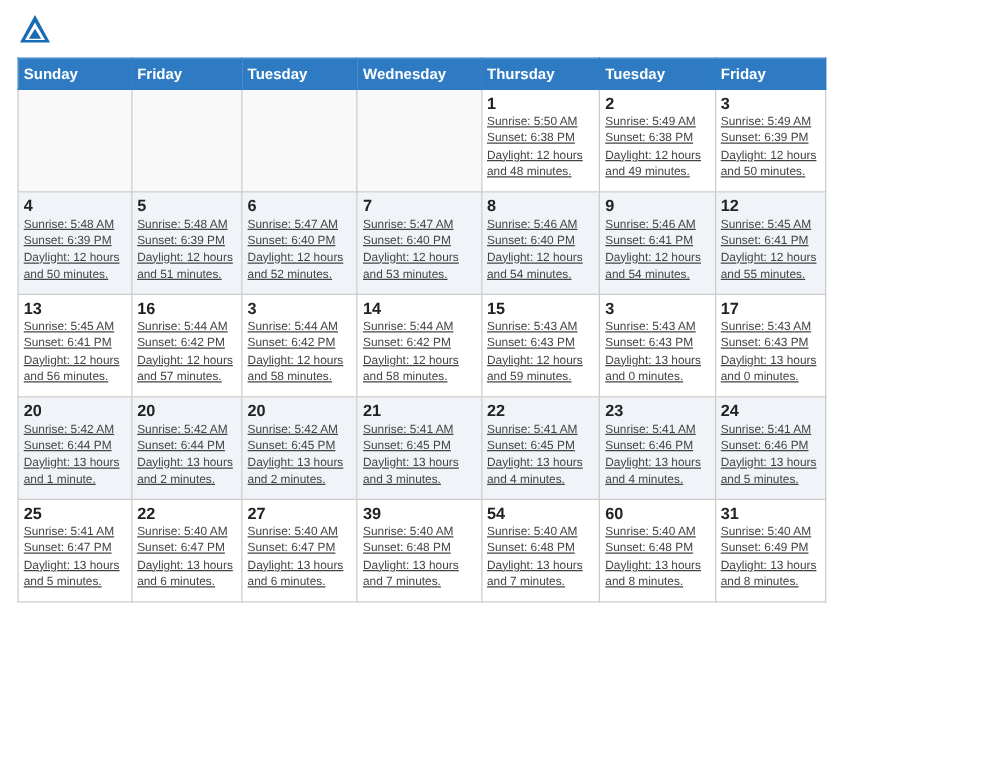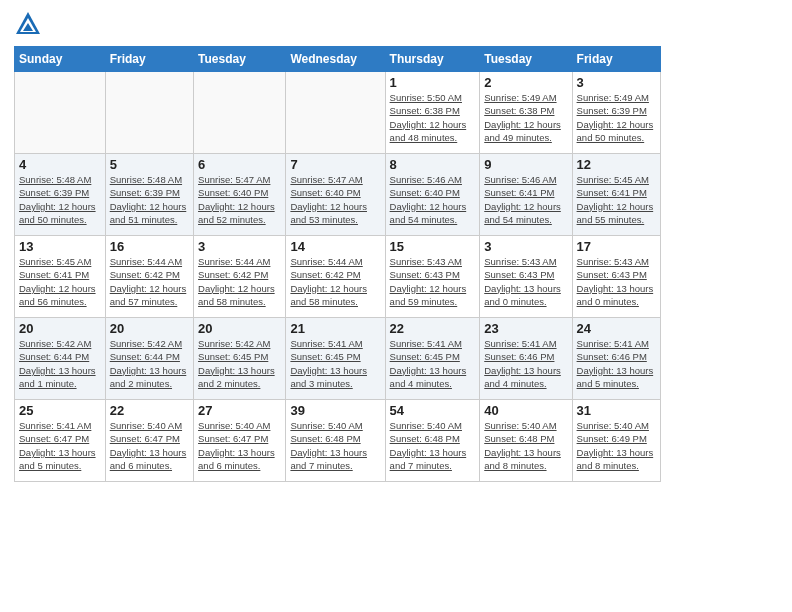--- a/index.html
+++ b/index.html
@@ -341,21 +341,21 @@
 and 7 minutes.</div>
           </td>
           <td>
             <span class="day-num">54</span>
             <div class="day-info" style="white-space: pre-line;">Sunrise: 5:40 AM
 Sunset: 6:48 PM
 Daylight: 13 hours
 and 7 minutes.</div>
           </td>
           <td>
-            <span class="day-num">40</span>
+            <span class="day-num">60</span>
             <div class="day-info" style="white-space: pre-line;">Sunrise: 5:40 AM
 Sunset: 6:48 PM
 Daylight: 13 hours
 and 8 minutes.</div>
           </td>
           <td>
             <span class="day-num">31</span>
             <div class="day-info" style="white-space: pre-line;">Sunrise: 5:40 AM
 Sunset: 6:49 PM
 Daylight: 13 hours

